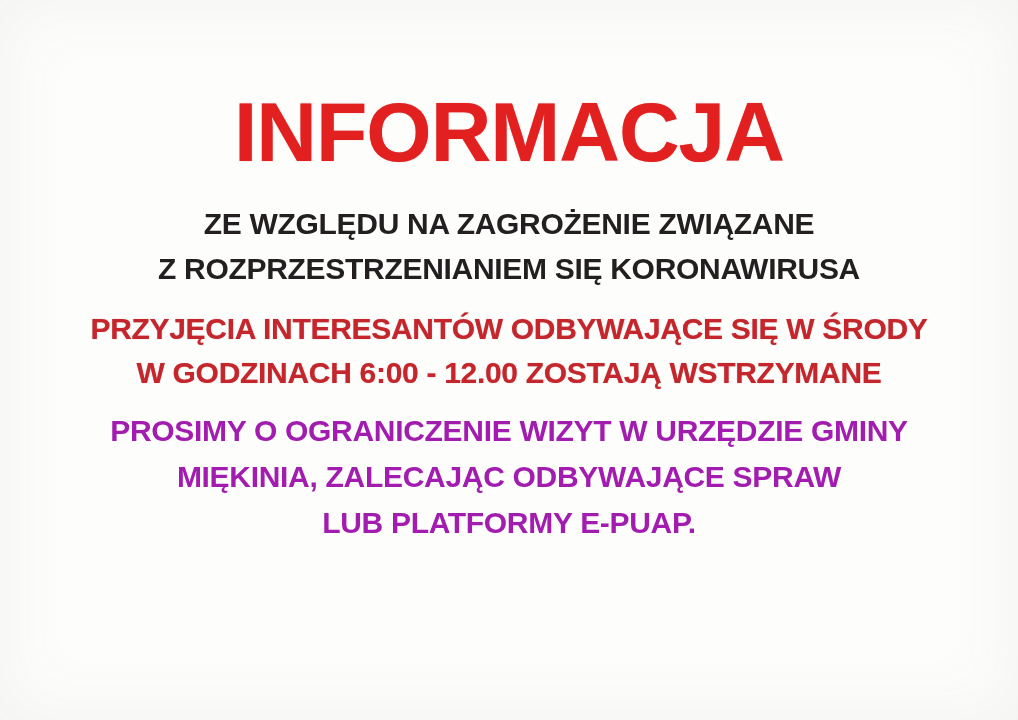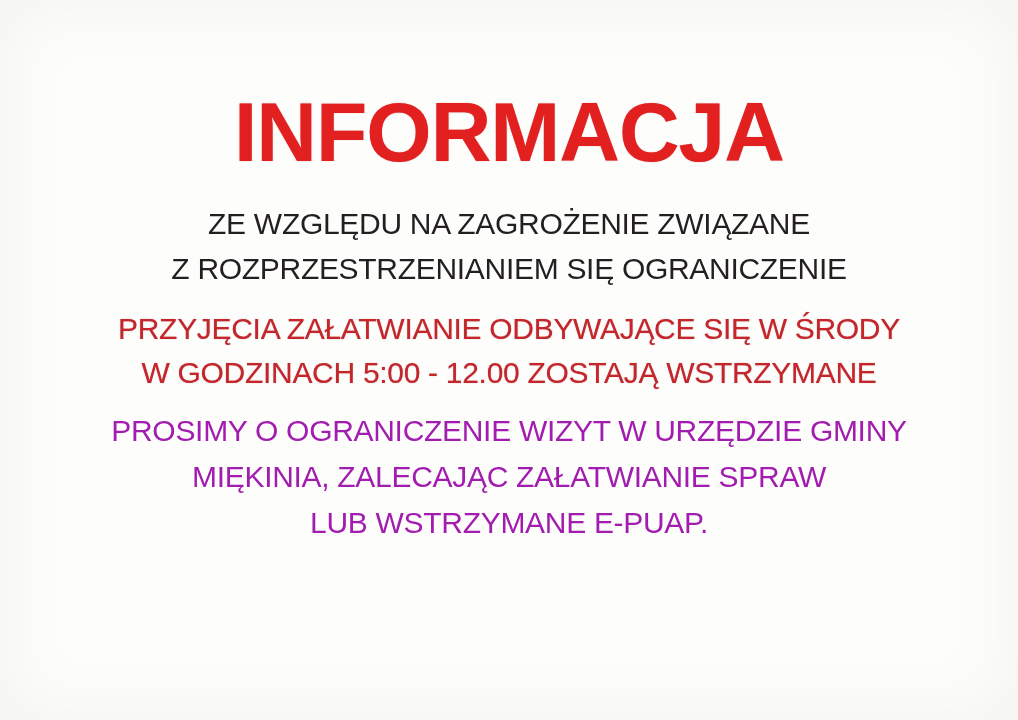--- a/index.html
+++ b/index.html
@@ -28,21 +28,21 @@
     font-size: 84px;
     line-height: 105px;
     font-weight: bold;
     letter-spacing: -1px;
     color: #e2201f;
     text-shadow: 0 0 1px rgba(190,30,30,0.55);
   }
   .para {
     margin: 13px auto;
     width: 880px;
-    font-weight: normal;
+    font-weight: bold;
   }
   .para .line {
     white-space: nowrap;
     letter-spacing: -0.3px;
   }
   .intro {
     margin-top: 16px;
     font-size: 30px;
     color: #231f20;
   }
@@ -63,27 +63,27 @@
 </style>
 </head>
 <body>
 
 <div class="page">
 
   <h1 class="title">INFORMACJA</h1>
 
   <div class="para intro">
     <div class="line">ZE WZGLĘDU NA ZAGROŻENIE ZWIĄZANE</div>
-    <div class="line">Z ROZPRZESTRZENIANIEM SIĘ OGRANICZENIE</div>
+    <div class="line">Z ROZPRZESTRZENIANIEM SIĘ KORONAWIRUSA</div>
   </div>
 
   <div class="para suspension">
-    <div class="line">PRZYJĘCIA ZAŁATWIANIE ODBYWAJĄCE SIĘ W ŚRODY</div>
-    <div class="line">W GODZINACH 5:00 - 12.00 ZOSTAJĄ WSTRZYMANE</div>
+    <div class="line">PRZYJĘCIA INTERESANTÓW ODBYWAJĄCE SIĘ W ŚRODY</div>
+    <div class="line">W GODZINACH 6:00 - 12.00 ZOSTAJĄ WSTRZYMANE</div>
   </div>
 
   <div class="para request">
     <div class="line">PROSIMY O OGRANICZENIE WIZYT W URZĘDZIE GMINY</div>
-    <div class="line">MIĘKINIA, ZALECAJĄC ZAŁATWIANIE SPRAW</div>
-    <div class="line">LUB WSTRZYMANE E-PUAP.</div>
+    <div class="line">MIĘKINIA, ZALECAJĄC ODBYWAJĄCE SPRAW</div>
+    <div class="line">LUB PLATFORMY E-PUAP.</div>
   </div>
 
 </div>
 
 </body></html>

